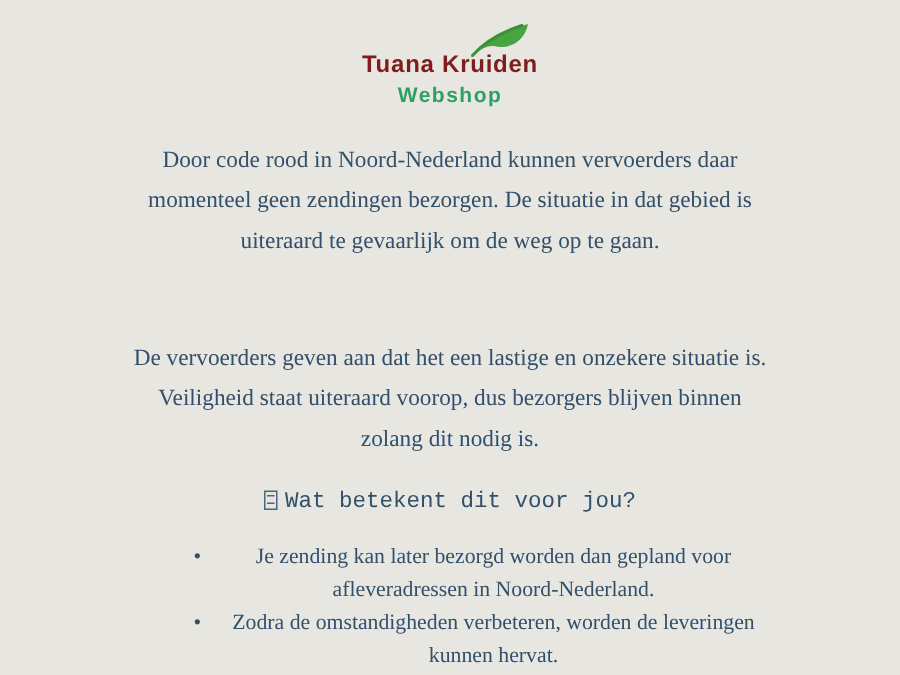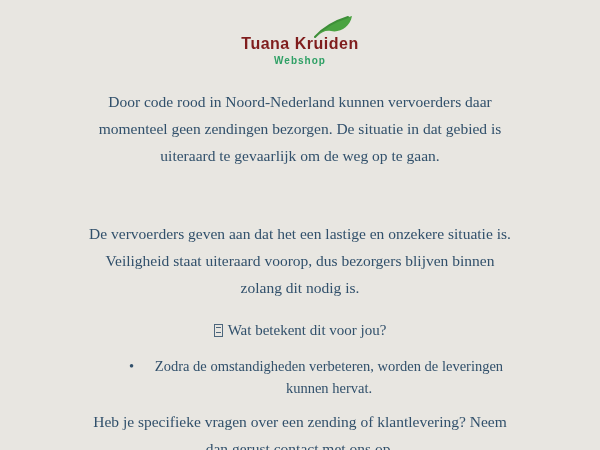--- a/index.html
+++ b/index.html
@@ -29,21 +29,21 @@
     width: 48px; height: 26px;
   }
   .logo-title {
     font-size: 16px;
     font-weight: bold;
     letter-spacing: 0.5px;
     color: #7f1d1d;
     line-height: 1.05;
   }
   .logo-subtitle {
-    font-size: 10px;
+    font-size: 14px;
     font-weight: bold;
     letter-spacing: 1px;
     color: #2fa065;
     margin-top: 2px;
   }
   
   .notice {
     width: 430px;
     margin: 0 auto;
     text-align: center;
@@ -51,20 +51,21 @@
   .para {
     font-size: 15.5px;
     line-height: 27px;
   }
   .para-1 { margin-top: 22px; }
   .para-2 { margin-top: 51px; }
   .heading {
     margin-top: 19px;
     font-size: 15px;
     line-height: 20px;
+    font-family: Liberation Mono, monospace;
   }
   .tofu {
     display: inline-block;
     width: 9px; height: 13px;
     border: 1px solid #31506b;
     vertical-align: -2px;
     margin-right: 5px;
     background:
       linear-gradient(#31506b, #31506b) 1px 2px / 5px 1px no-repeat,
       linear-gradient(#31506b, #31506b) 1px 7px / 5px 1px no-repeat;
@@ -110,20 +111,21 @@
 
   <div class="notice">
 
     <p class="para para-1">Door code rood in Noord-Nederland kunnen vervoerders daar momenteel geen zendingen bezorgen. De situatie in dat gebied is uiteraard te gevaarlijk om de weg op te gaan.</p>
 
     <p class="para para-2">De vervoerders geven aan dat het een lastige en onzekere situatie is. Veiligheid staat uiteraard voorop, dus bezorgers blijven binnen zolang dit nodig is.</p>
 
     <p class="heading"><span class="tofu"></span><span>Wat betekent dit voor jou?</span></p>
 
     <ul class="bullets">
+      <li>Je zending kan later bezorgd worden dan gepland voor afleveradressen in Noord-Nederland.</li>
       <li>Zodra de omstandigheden verbeteren, worden de leveringen kunnen hervat.</li>
     </ul>
 
     <p class="closing">Heb je specifieke vragen over een zending of klantlevering? Neem dan gerust contact met ons op.</p>
 
   </div>
 
 </div>
 
 </body></html>

